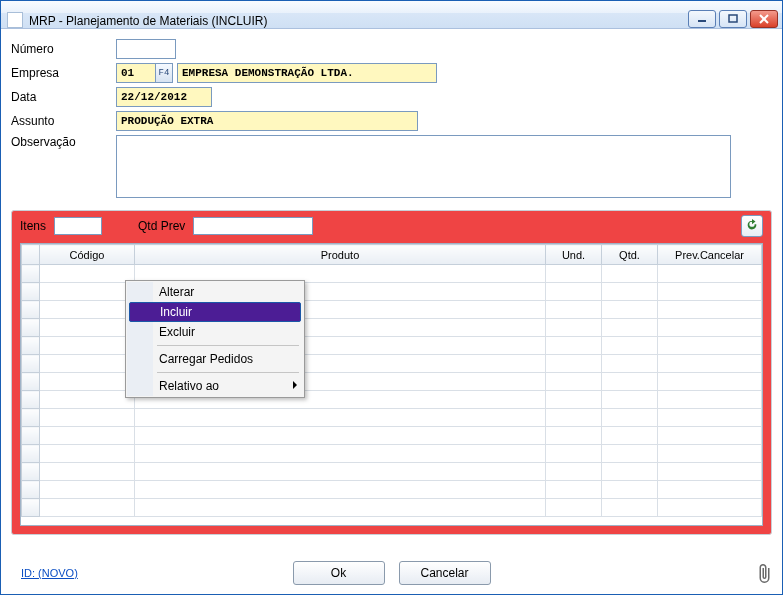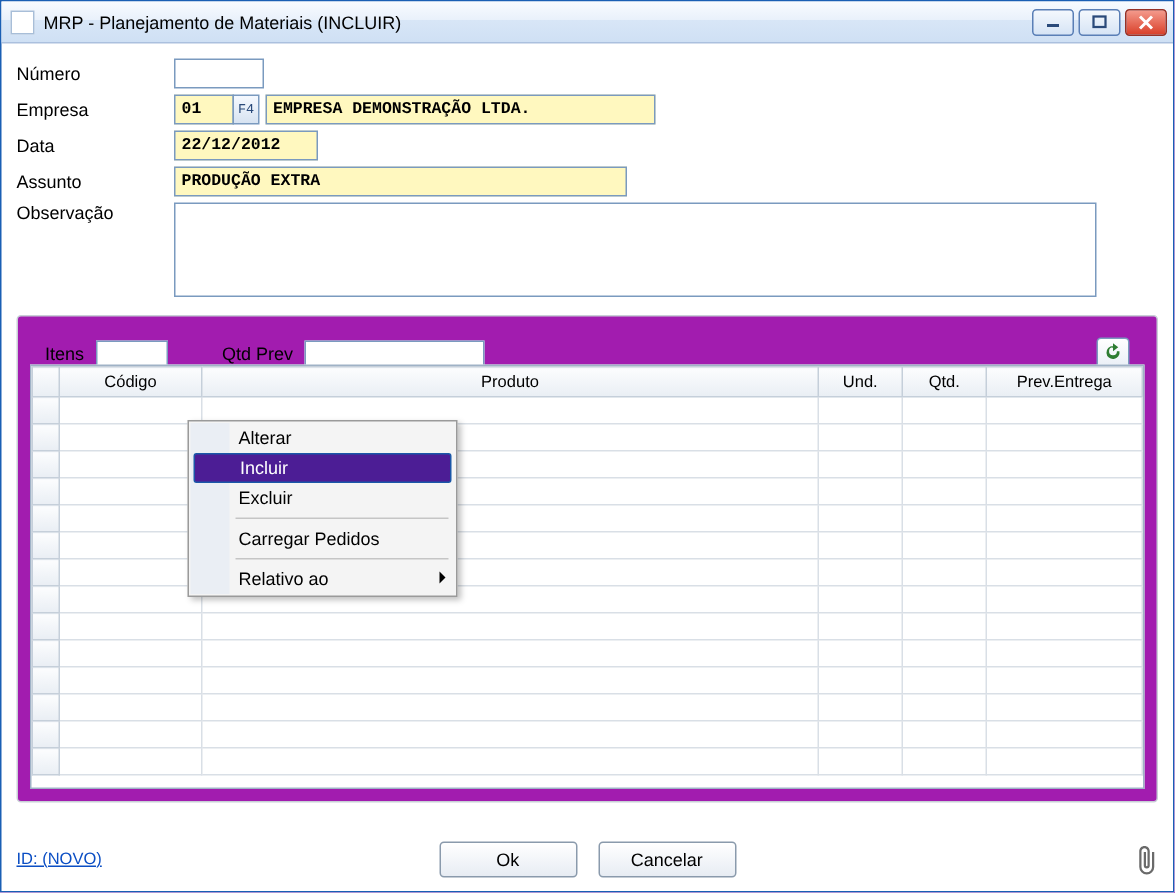--- a/index.html
+++ b/index.html
@@ -18,21 +18,21 @@
     width: 783px;
     height: 595px;
     border: 1px solid #1a5fb4;
     background: #fff;
   }
   .titlebar {
     height: 28px;
     background: linear-gradient(to bottom, #f8fbff 0%, #e9f1fb 45%, #d8e6f7 46%, #cfe0f4 100%);
     border-bottom: 1px solid #abc0de;
     display: flex;
-    align-items: center;
+    align-items: flex-end;
     padding: 0 4px 0 6px;
     color: #000;
     font-size: 12px;
   }
   .titlebar .app-icon {
     width: 16px;
     height: 16px;
     margin-right: 6px;
     background: #fff;
     border: 1px solid #a8bed8;
@@ -97,24 +97,24 @@
     padding: 2px 4px;
     resize: none;
     outline: none;
     overflow-y: scroll;
   }
   
   .items-panel {
     margin-top: 12px;
     border: 1px solid #c8cfd6;
     border-radius: 3px;
-    background: #a21caf;
+    background: #ef4444;
     height: 325px;
     position: relative;
-    padding: 10px;
+    padding: 0;
   }
   .items-toolbar {
     height: 30px;
     display: flex;
     align-items: center;
     padding: 0 8px;
     gap: 8px;
     border-bottom: 0;
   }
   .items-toolbar .lbl { font-size: 12px; }
@@ -243,20 +243,21 @@
     left: 10px;
     right: 10px;
     height: 30px;
     display: flex;
     align-items: center;
   }
   .footer .id-link {
     color: #0b4ec4;
     font-size: 11px;
     text-decoration: underline;
+    margin-left: 10px;
   }
   .footer .center-btns {
     position: absolute;
     left: 50%;
     transform: translateX(-50%);
     display: flex;
     gap: 14px;
   }
   .btn {
     min-width: 92px;
@@ -372,21 +373,21 @@
             <col class="col-qtd">
             <col class="col-prev">
           </colgroup>
           <thead>
             <tr>
               <th class="rowheader"></th>
               <th>Código</th>
               <th>Produto</th>
               <th>Und.</th>
               <th>Qtd.</th>
-              <th>Prev.Entrega</th>
+              <th>Prev.Cancelar</th>
             </tr>
           </thead>
           <tbody>
             <tr>
                 <td class="rowheader"></td>
                 <td></td>
                 <td></td>
                 <td></td>
                 <td></td>
                 <td></td>

